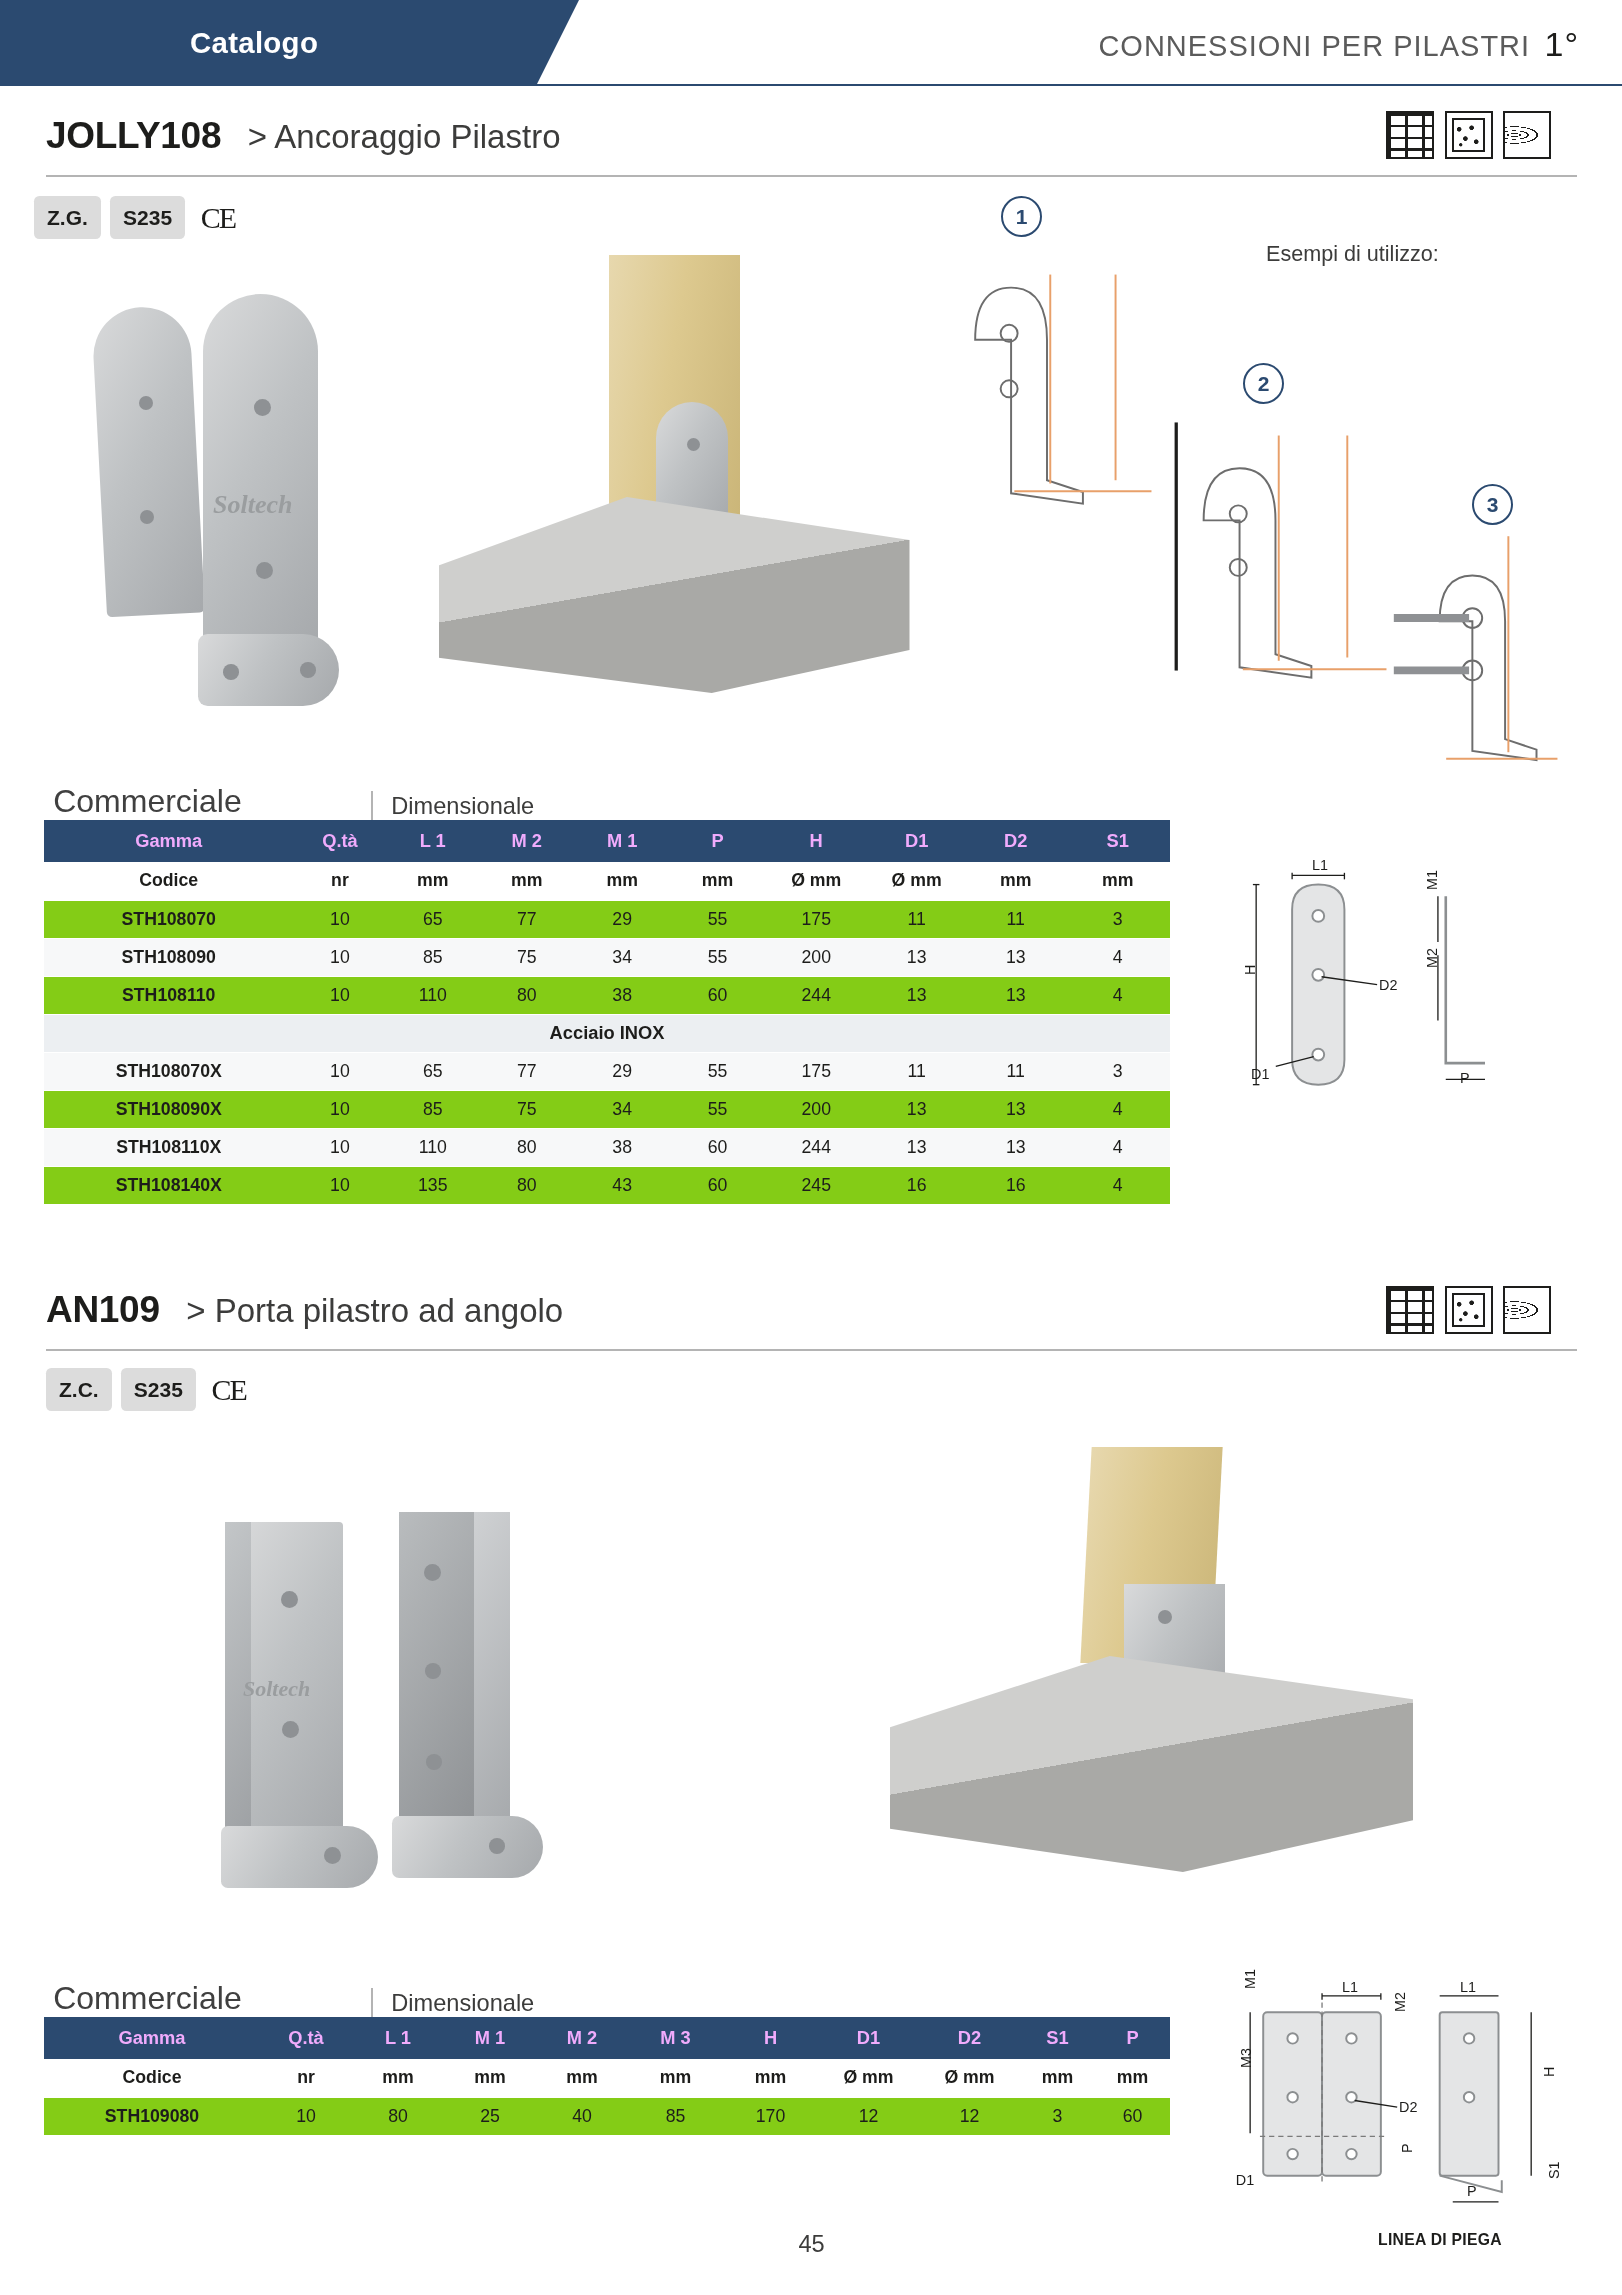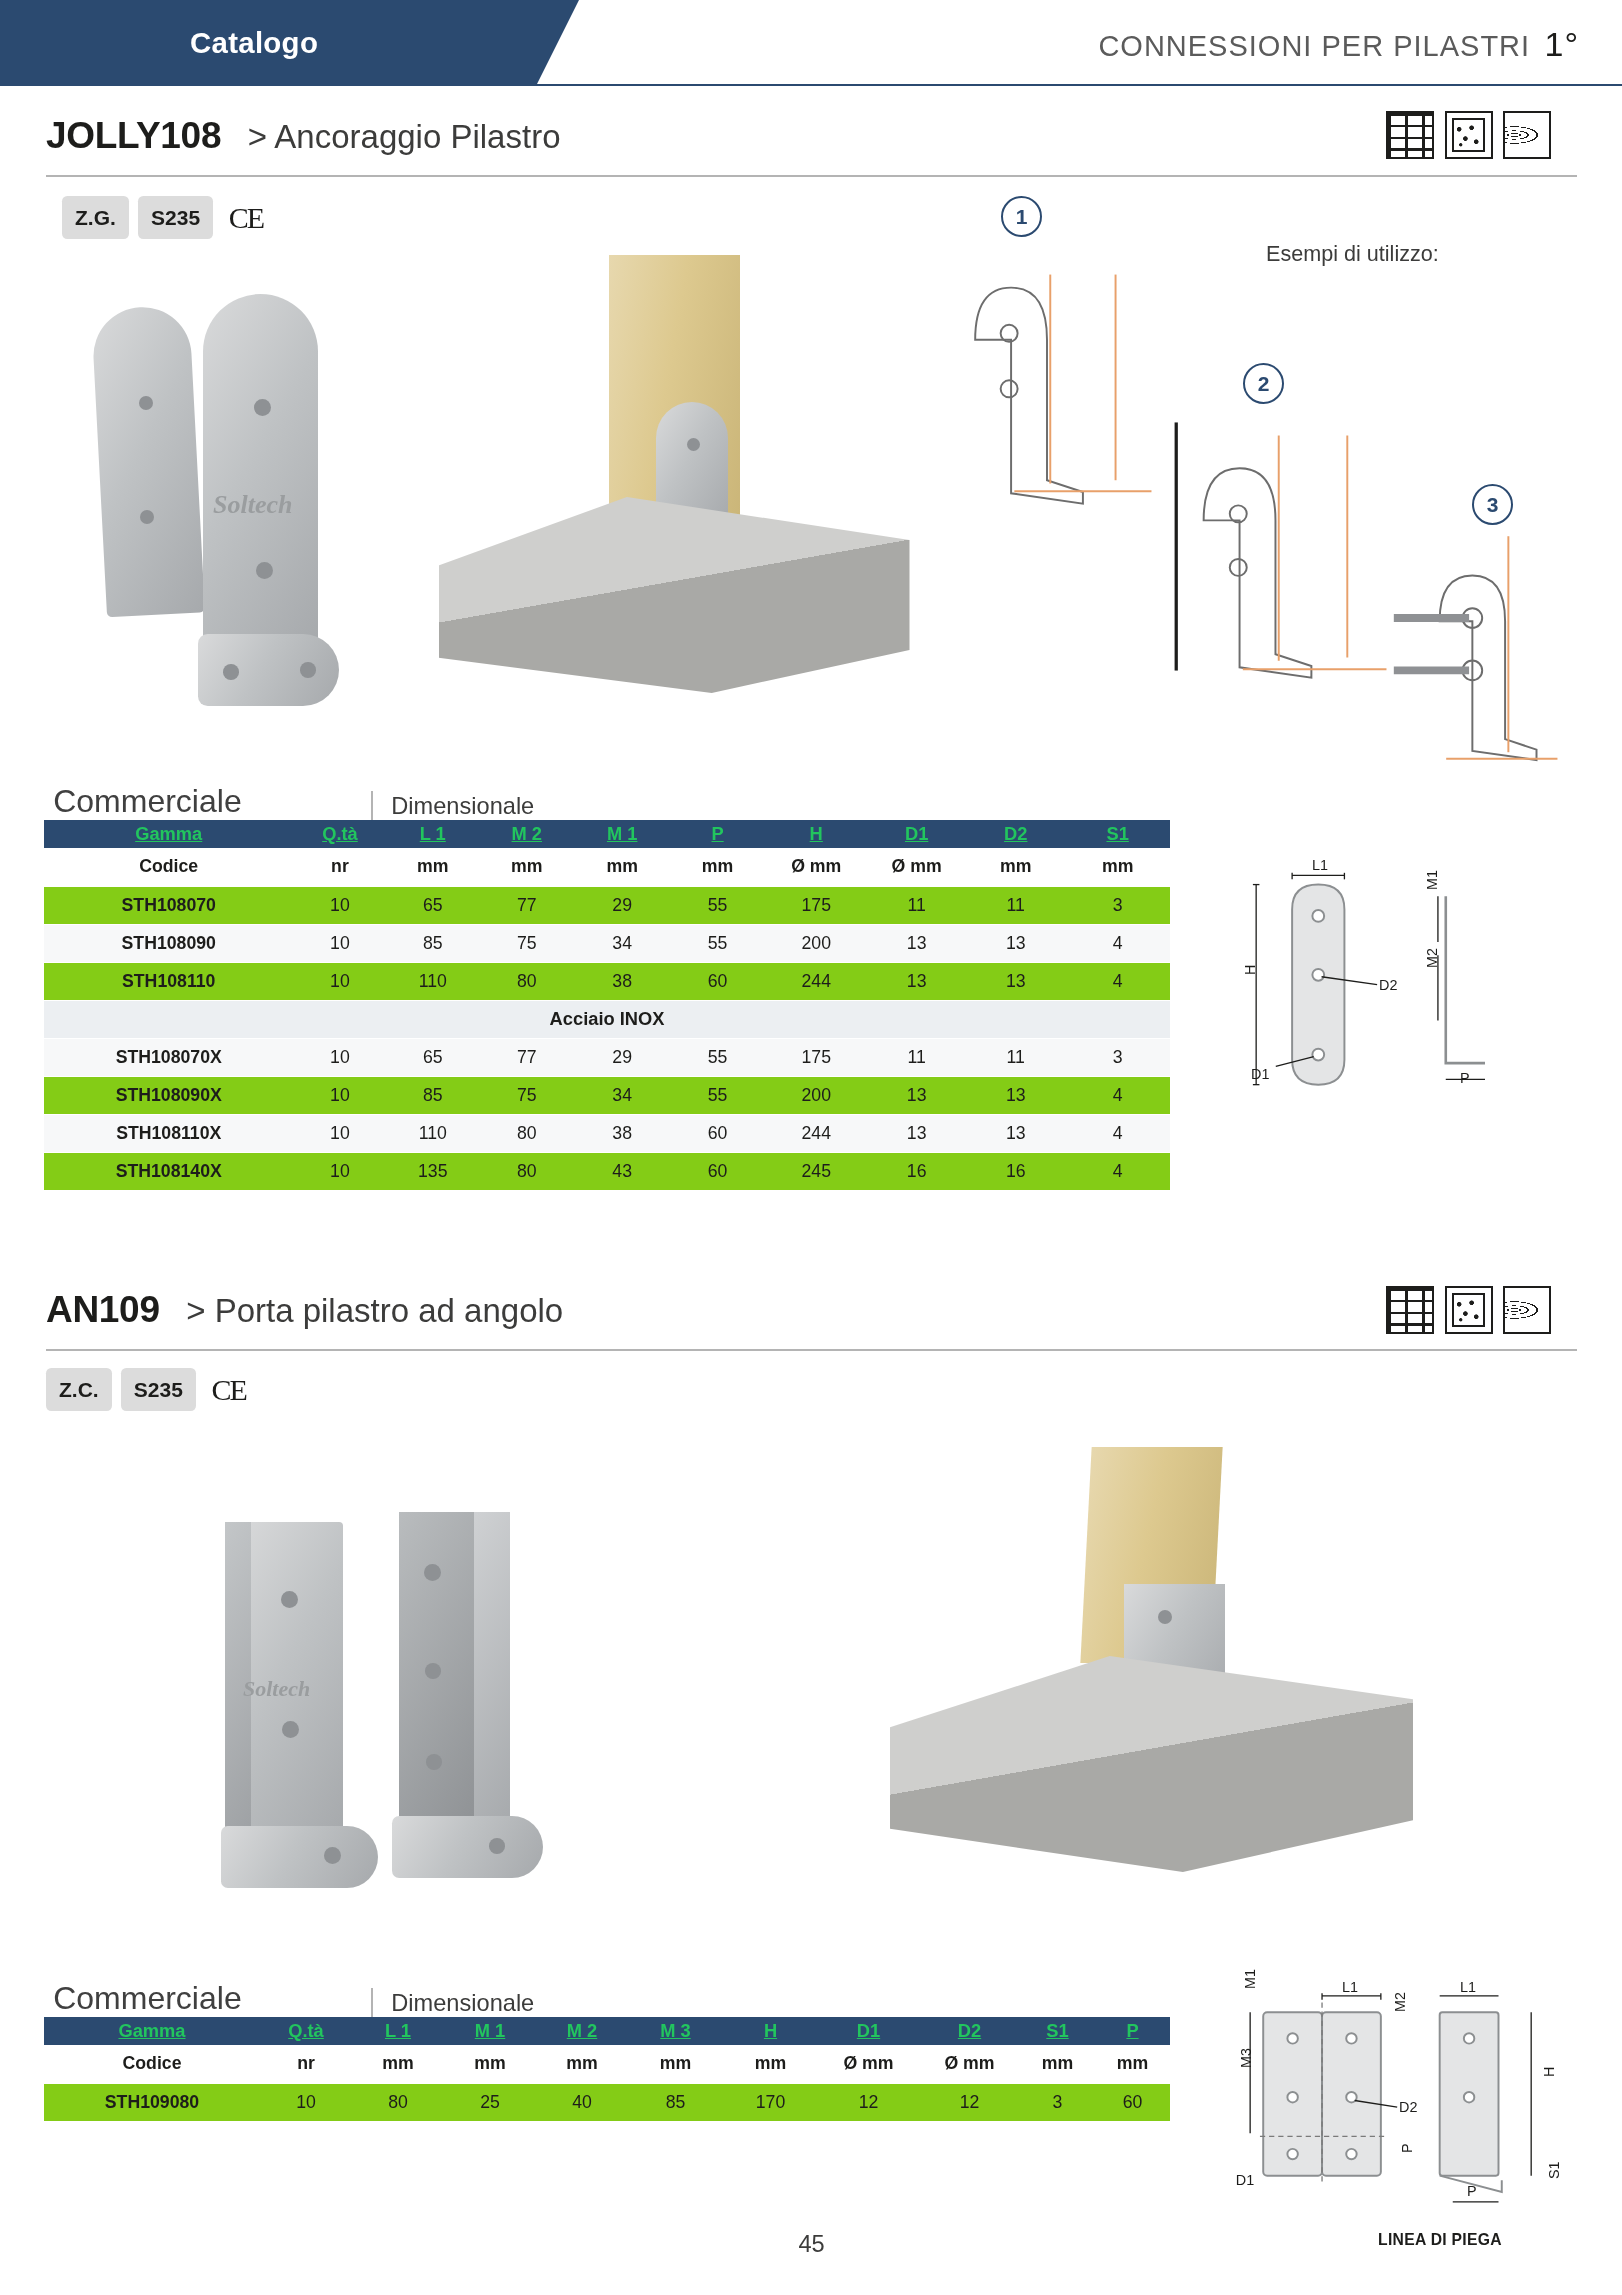--- a/index.html
+++ b/index.html
@@ -174,25 +174,24 @@
 
   table.dt { border-collapse: collapse; }
   table.dt th, table.dt td {
     text-align: center;
     font-size: 17.7px;
     height: 38px;
     padding: 0;
   }
   table.dt thead.hdr th {
     background: #2b4a70;
-    color: #22c55e;
+    color: #f0abfc;
     font-weight: 700;
     font-size: 18.3px;
-    height: 28px;
-    text-decoration: underline;
+    height: 42px;
   }
   table.dt tr.units td {
     background: #ffffff;
     font-weight: 700;
     font-size: 17.7px;
     border-bottom: 1.3px solid #ffffff;
   }
   table.dt tbody td { border-bottom: 1.3px solid #ffffff; }
   table.dt td.code { font-weight: 700; }
   table.dt tr.zebra td { background: #84cc16; }
@@ -285,21 +284,21 @@
   <span class="sec-desc">&gt; Ancoraggio Pilastro</span>
 </div>
 <div class="sec-underline" style="top:175px;"></div>
 
 <div class="mat-icons" style="left:1386px; top:111px;">
   <div class="mat-ico ico-brick"></div>
   <div class="mat-ico ico-conc"></div>
   <div class="mat-ico ico-wood"></div>
 </div>
 
-<div class="badges" style="left:62px; top:196px;">
+<div class="badges" style="left:34px; top:196px;">
   <div class="badge">Z.G.</div>
   <div class="badge">S235</div>
   <div class="ce-mark">CE</div>
 </div>
 
 <div class="photo" style="left:92px; top:294px; width:308px; height:419px;">
   <div class="steel" style="left:6.5px; top:13px; width:98px; height:308px; border-radius:49px 49px 5.2px 5.2px; transform: rotate(-3deg);"></div>
   <div class="hole" style="left:47px; top:102px; width:14.4px; height:14.4px;"></div>
   <div class="hole" style="left:48px; top:216px; width:14.4px; height:14.4px;"></div>
   <div class="steel" style="left:111px; top:0px; width:115px; height:353px; border-radius:58px 58px 3.9px 3.9px;"></div>

